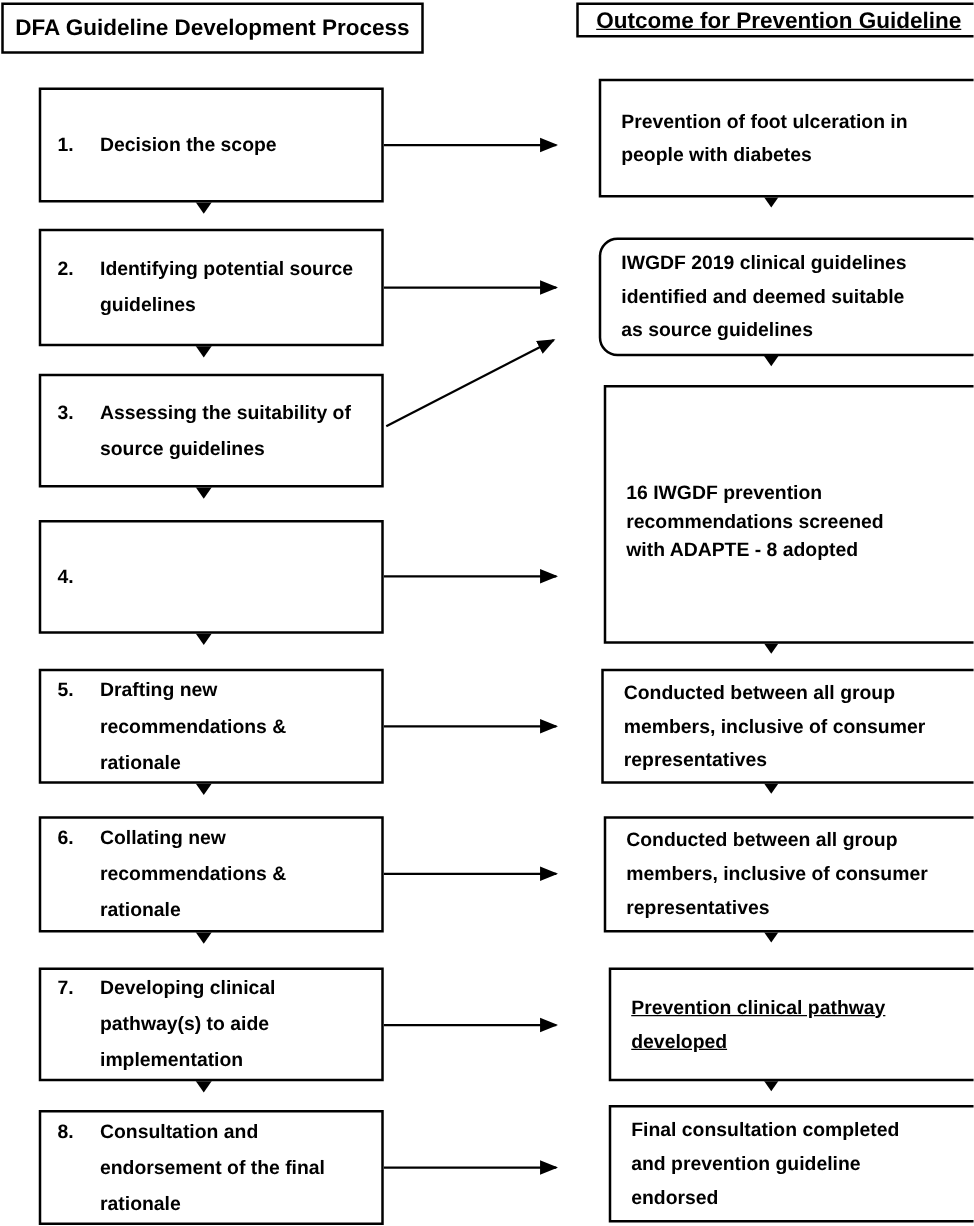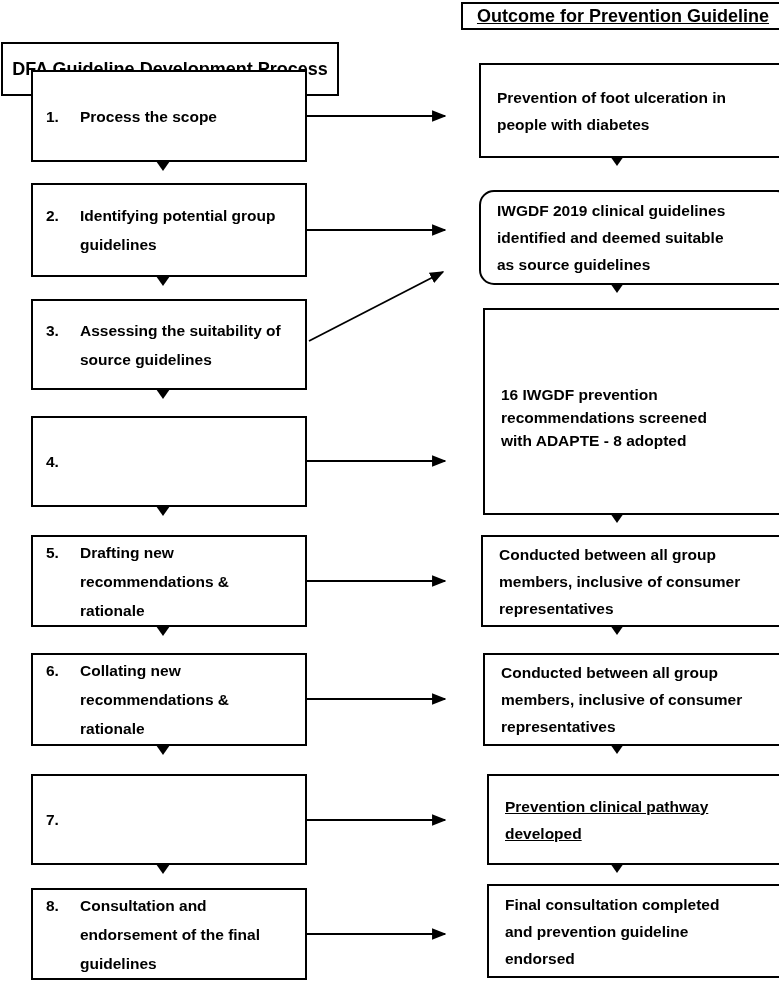--- a/index.html
+++ b/index.html
@@ -15,21 +15,21 @@
 
   .hdr{
     position:absolute;
     border:2px solid #000;
     box-sizing:border-box;
     display:flex;align-items:center;justify-content:center;
     font-size:18px;font-weight:700;
     background:#fff;
     text-align:center;
   }
-  .hdr-left{left:1px;top:2px;width:338px;height:54px;margin-top:40px;}
+  .hdr-left{left:1px;top:2px;width:338px;height:41px;}
   .hdr-right{left:461px;top:2px;width:324px;height:28px;text-decoration:underline;}
 
   .stepbox{
     position:absolute;
     left:31px;width:276px;
     border:2.5px solid #000;
     box-sizing:border-box;
     background:#fff;
     display:flex;align-items:center;
     font-size:15.5px;font-weight:700;line-height:29px;
@@ -108,27 +108,27 @@
   <div class="hdr hdr-left">
     <span>DFA Guideline Development Process</span>
   </div>
   <div class="hdr hdr-right">
     <span>Outcome for Prevention Guideline</span>
   </div>
 
   <div class="stepbox l1">
     <div class="steprow">
       <span class="stepnum">1.</span>
-      <div class="steptext">Process the scope</div>
+      <div class="steptext">Decision the scope</div>
     </div>
   </div>
   <div class="stepbox l2">
     <div class="steprow">
       <span class="stepnum">2.</span>
-      <div class="steptext">Identifying potential group
+      <div class="steptext">Identifying potential source
 guidelines</div>
     </div>
   </div>
   <div class="stepbox l3">
     <div class="steprow">
       <span class="stepnum">3.</span>
       <div class="steptext">Assessing the suitability of
 source guidelines</div>
     </div>
   </div>
@@ -149,28 +149,31 @@
     <div class="steprow">
       <span class="stepnum">6.</span>
       <div class="steptext">Collating new
 recommendations &amp;
 rationale</div>
     </div>
   </div>
   <div class="stepbox l7">
     <div class="steprow">
       <span class="stepnum">7.</span>
+      <div class="steptext">Developing clinical
+pathway(s) to aide
+implementation</div>
     </div>
   </div>
   <div class="stepbox l8">
     <div class="steprow">
       <span class="stepnum">8.</span>
       <div class="steptext">Consultation and
 endorsement of the final
-guidelines</div>
+rationale</div>
     </div>
   </div>
 
   <div class="outbox r1">
     <div class="outtext">Prevention of foot ulceration in
 people with diabetes</div>
   </div>
   <div class="outbox r2">
     <div class="outtext">IWGDF 2019 clinical guidelines
 identified and deemed suitable

